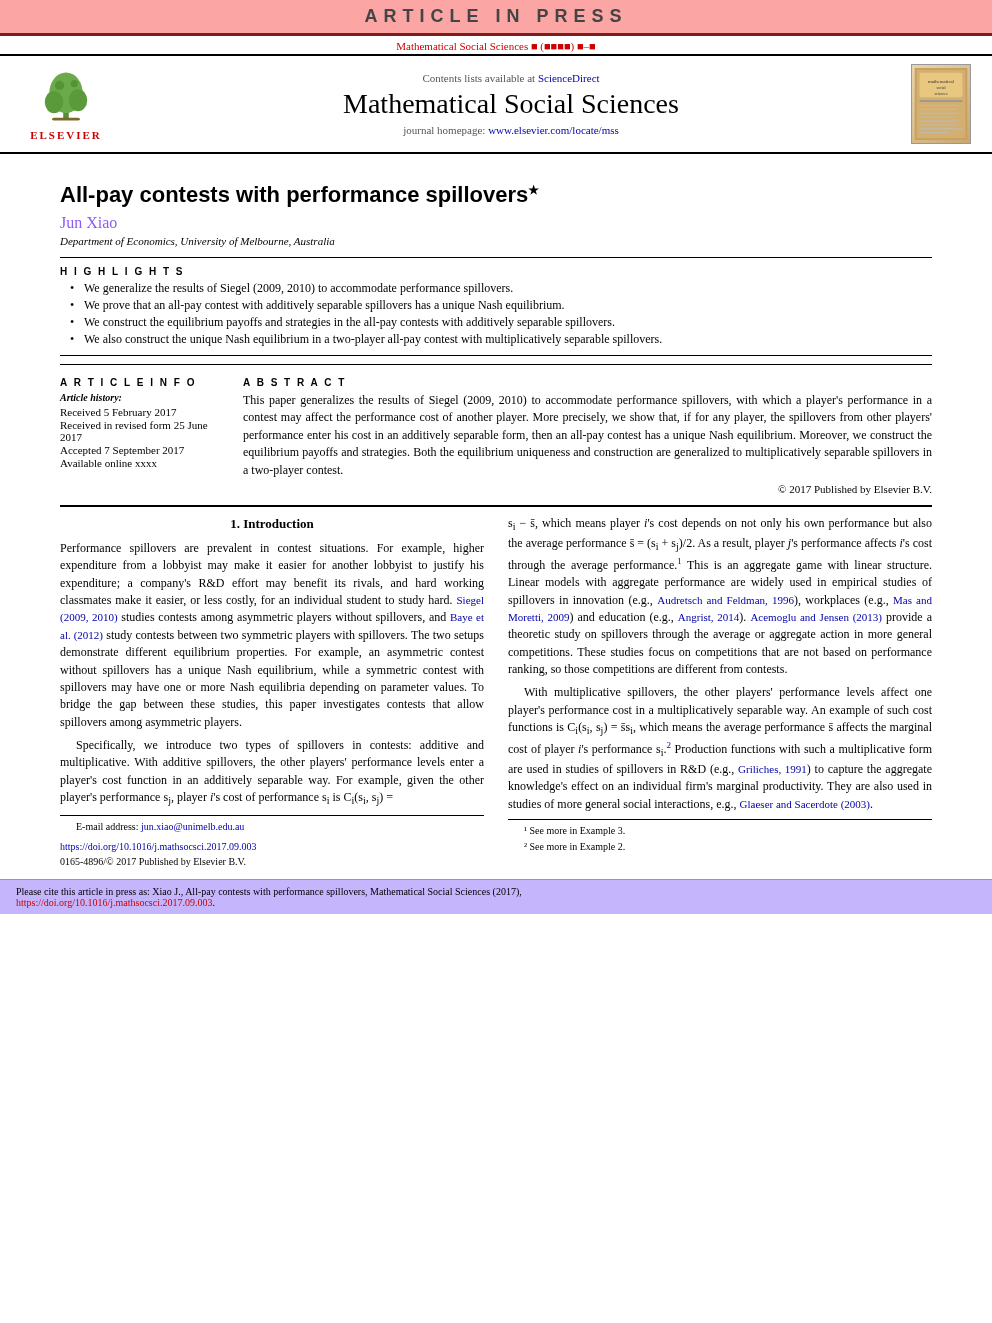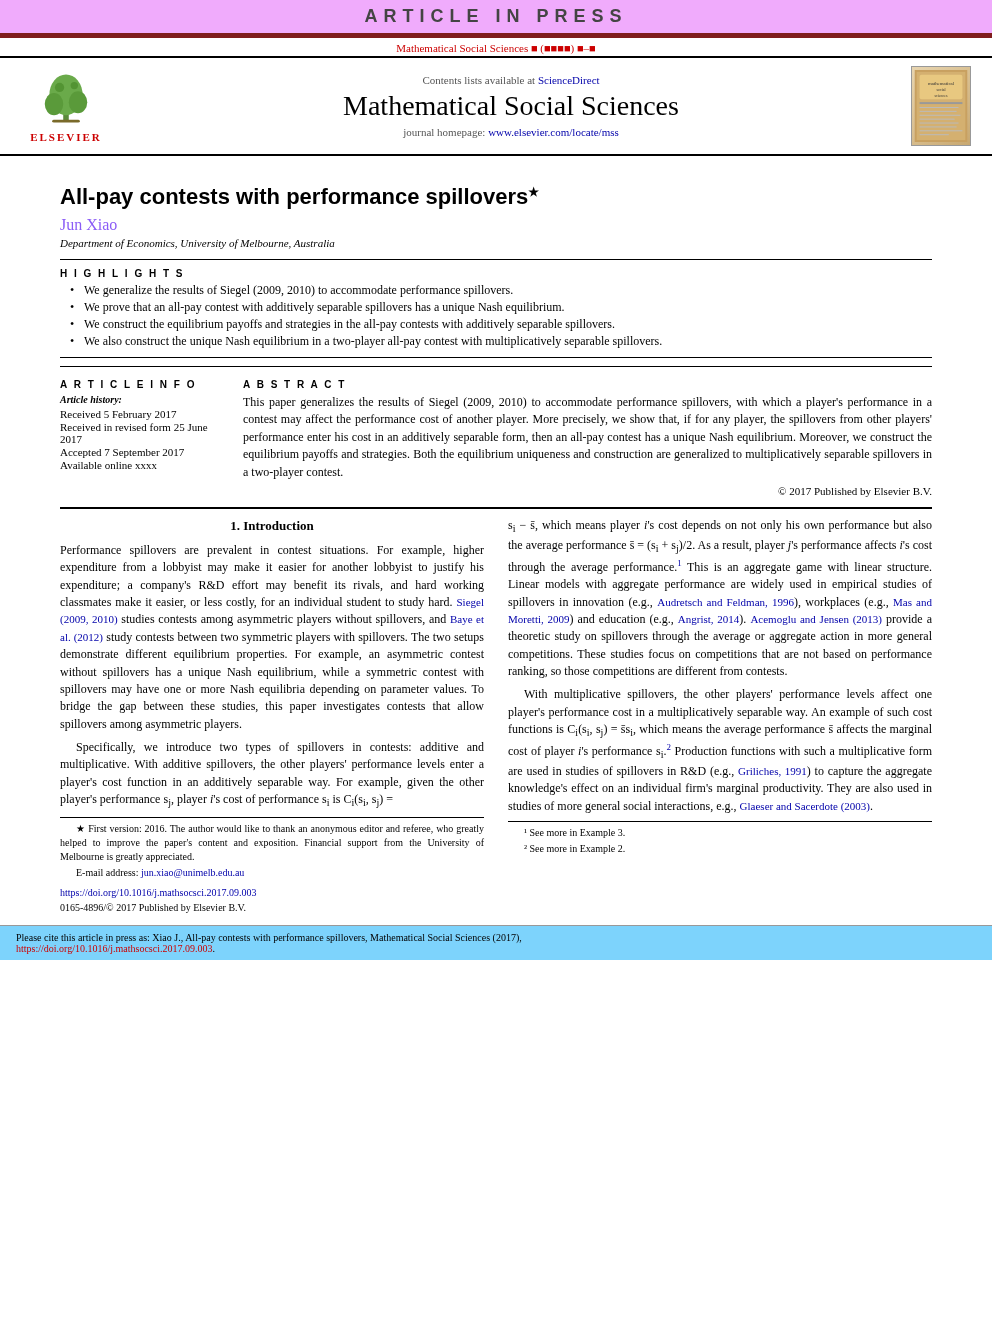--- a/index.html
+++ b/index.html
@@ -7,29 +7,29 @@
       font-family: 'Times New Roman', Times, serif;
       font-size: 13px;
       background: #fff;
       color: #000;
       width: 992px;
       min-height: 1323px;
     }
 
     
     .article-in-press-banner {
-      background: #f0abfc;
+      background: #fca5a5;
       text-align: center;
       padding: 6px 0;
       font-family: Arial, sans-serif;
       font-size: 18px;
       font-weight: bold;
       letter-spacing: 6px;
       color: #444;
-      border-bottom: 5px solid #7f1d1d;
+      border-bottom: 3px solid #7f1d1d;
     }
 
     
     .journal-link-bar {
       text-align: center;
       padding: 4px 0 2px 0;
       font-size: 11px;
       color: #c00;
     }
     .journal-link-bar a { color: #c00; text-decoration: none; }
@@ -256,21 +256,21 @@
 
     
     .doi-area {
       margin-top: 6px;
       font-size: 10px;
     }
     .doi-area a { color: #00a; text-decoration: none; }
 
     
     .citation-bar {
-      background: #7dd3fc;
+      background: #c4b5fd;
       border-top: 1px solid #999;
       padding: 6px 16px;
       font-size: 10px;
       color: #000;
       position: relative;
       margin-top: 10px;
     }
     .citation-bar a { color: #c00; text-decoration: none; }
 
     
@@ -389,21 +389,20 @@
   <hr class="body-divider">
 
   <div class="body-two-col">
 
     <div class="body-col">
       <div class="section-heading">1.  Introduction</div>
       <p class="no-indent">Performance spillovers are prevalent in contest situations. For example, higher expenditure from a lobbyist may make it easier for another lobbyist to justify his expenditure; a company's R&amp;D effort may benefit its rivals, and hard working classmates make it easier, or less costly, for an individual student to study hard. <a href="#" class="cite-link">Siegel (2009, 2010)</a> studies contests among asymmetric players without spillovers, and <a href="#" class="cite-link">Baye et al. (2012)</a> study contests between two symmetric players with spillovers. The two setups demonstrate different equilibrium properties. For example, an asymmetric contest without spillovers has a unique Nash equilibrium, while a symmetric contest with spillovers may have one or more Nash equilibria depending on parameter values. To bridge the gap between these studies, this paper investigates contests that allow spillovers among asymmetric players.</p>
       <p>Specifically, we introduce two types of spillovers in contests: additive and multiplicative. With additive spillovers, the other players' performance levels enter a player's cost function in an additively separable way. For example, given the other player's performance s<sub>j</sub>, player <i>i</i>'s cost of performance s<sub>i</sub> is C<sub>i</sub>(s<sub>i</sub>, s<sub>j</sub>) =</p>
 
       <div class="footnote-area">
-        <p><span>★ First version: 2016. The author would like to thank an anonymous editor and referee, who greatly helped to improve the paper's content and exposition. Financial support from the University of Melbourne is greatly appreciated.</span></p>
         <p>
           <span>E-mail address:</span>
           <a href="#">jun.xiao@unimelb.edu.au</a>
         </p>
       </div>
 
       <div class="doi-area">
         <a href="#">https://doi.org/10.1016/j.mathsocsci.2017.09.003</a><br>
         <span>0165-4896/© 2017 Published by Elsevier B.V.</span>
       </div>

